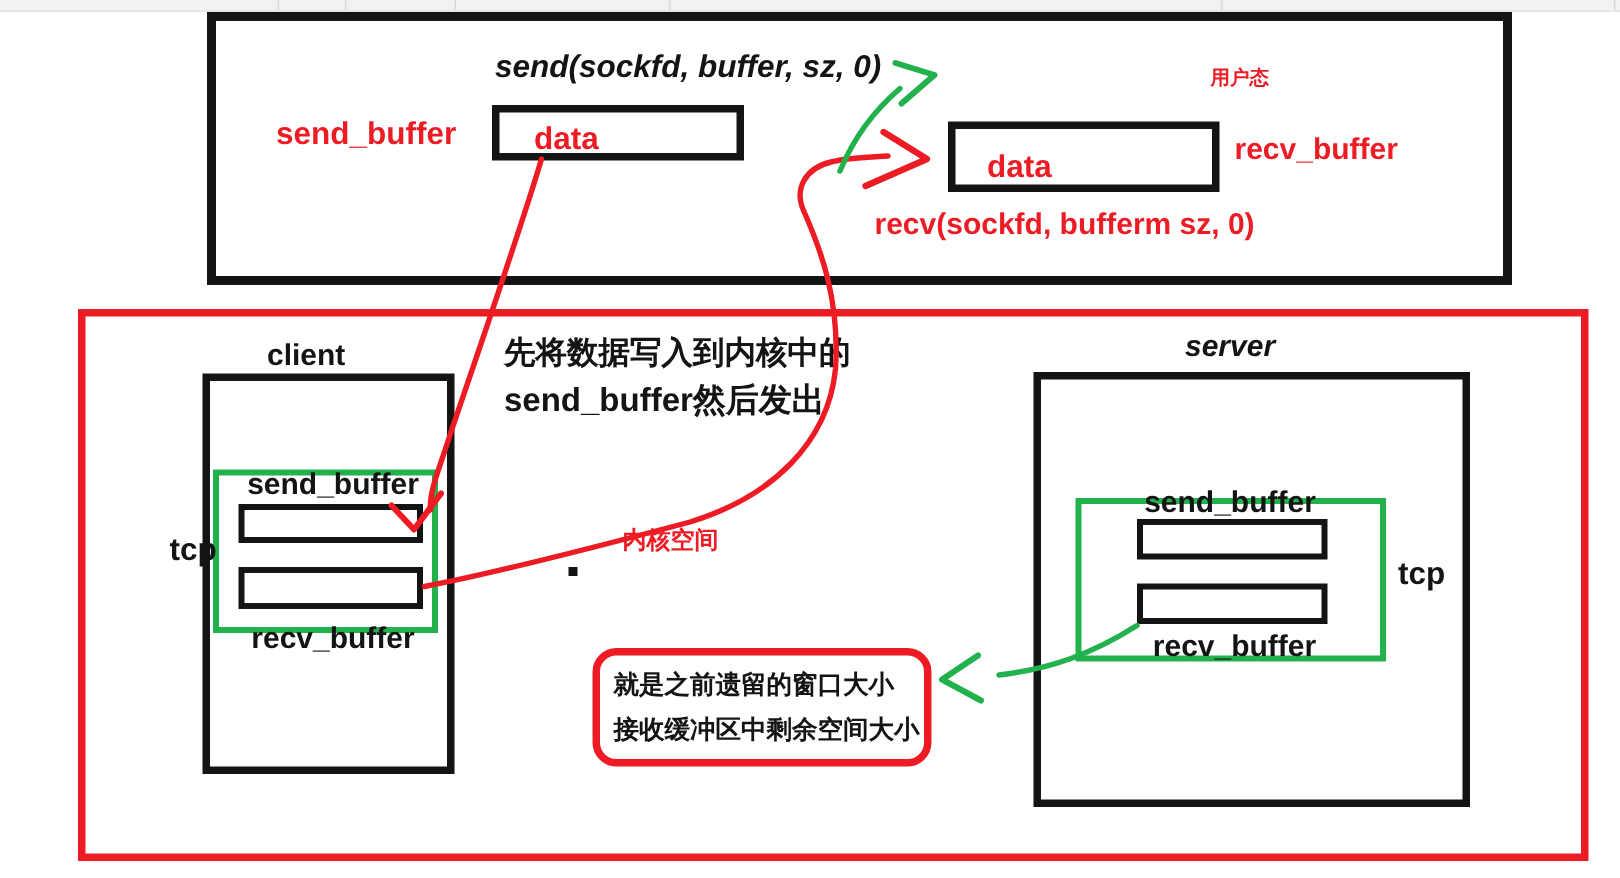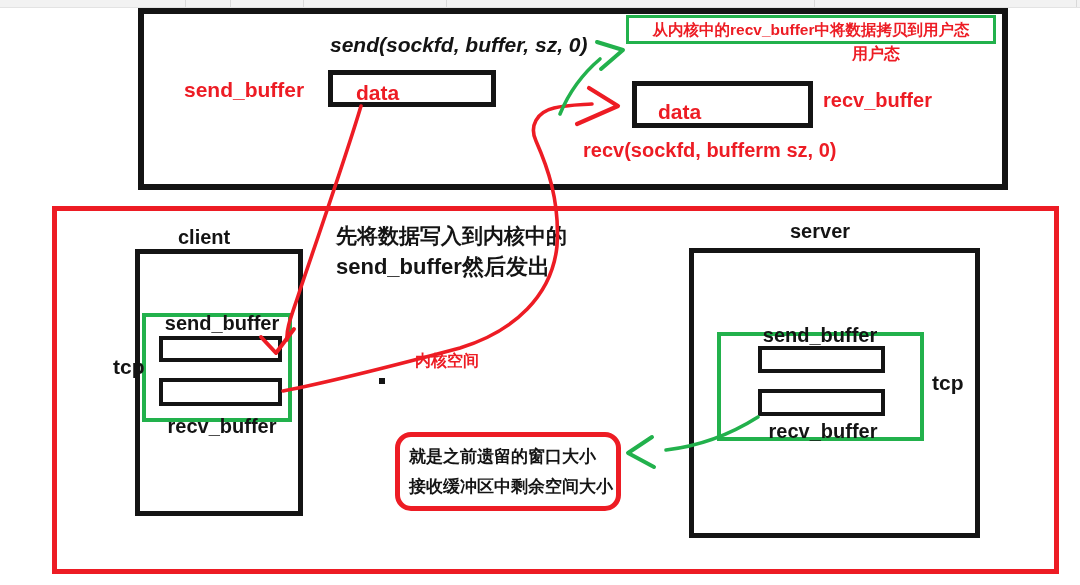--- a/index.html
+++ b/index.html
@@ -58,24 +58,21 @@
 
   <div class="abs userspace-box"></div>
 
   <div class="abs txt red" style="left:184px;top:78px;font-size:21px;">send_buffer</div>
 
   <div class="abs txt blk" style="left:330px;top:33px;font-size:21px;font-style:italic;">send(sockfd, buffer, sz, 0)</div>
 
   <div class="abs data-box" style="left:328px;top:70px;width:168px;height:37px;"></div>
   <div class="abs txt red" style="left:356px;top:81px;font-size:21px;">data</div>
 
-  <div class="abs copy-note-box">
-    <span class="txt red" style="font-size:15.5px;">从内核中的recv_buffer中将数据拷贝到用户态</span>
-  </div>
-  <div class="abs txt red" style="left:852px;top:45px;font-size:16px;">用户态</div>
+  <div class="abs txt red" style="left:807px;top:45px;font-size:13px;">用户态</div>
 
   <div class="abs data-box" style="left:632px;top:81px;width:181px;height:47px;"></div>
   <div class="abs txt red" style="left:658px;top:100px;font-size:21px;">data</div>
   <div class="abs txt red" style="left:823px;top:89px;font-size:20px;">recv_buffer</div>
   <div class="abs txt red" style="left:583px;top:139px;font-size:20px;">recv(sockfd, bufferm sz, 0)</div>
 
   <div class="abs kernel-box"></div>
 
   <div class="abs txt blk" style="left:178px;top:226px;font-size:20px;">client</div>
   <div class="abs host-box" style="left:135px;top:249px;width:168px;height:267px;"></div>
@@ -89,21 +86,21 @@
   <div class="abs txt blk" style="left:336px;top:224px;font-size:21px;">先将数据写入到内核中的</div>
   <div class="abs txt blk" style="left:336px;top:255px;font-size:22px;">send_buffer然后发出</div>
   <div class="abs txt red" style="left:415px;top:352px;font-size:16px;">内核空间</div>
   <div class="abs ink-dot"></div>
 
   <div class="abs window-note-box">
     <span class="txt blk">就是之前遗留的窗口大小</span>
     <span class="txt blk">接收缓冲区中剩余空间大小</span>
   </div>
 
-  <div class="abs txt blk" style="left:790px;top:220px;font-size:20px;">server</div>
+  <div class="abs txt blk" style="left:790px;top:220px;font-size:20px;font-style:italic;">server</div>
   <div class="abs host-box" style="left:689px;top:248px;width:291px;height:290px;"></div>
   <div class="abs buffer-group" style="left:717px;top:332px;width:207px;height:109px;"></div>
   <div class="abs txt blk" style="left:750px;top:324px;width:140px;text-align:center;font-size:20px;">send_buffer</div>
   <div class="abs buffer-slot" style="left:758px;top:346px;width:127px;height:27px;"></div>
   <div class="abs buffer-slot" style="left:758px;top:389px;width:127px;height:27px;"></div>
   <div class="abs txt blk" style="left:753px;top:420px;width:140px;text-align:center;font-size:20px;">recv_buffer</div>
   <div class="abs txt blk" style="left:932px;top:371px;font-size:21px;">tcp</div>
 
   <svg class="abs overlay" viewBox="0 0 1080 585">
 

